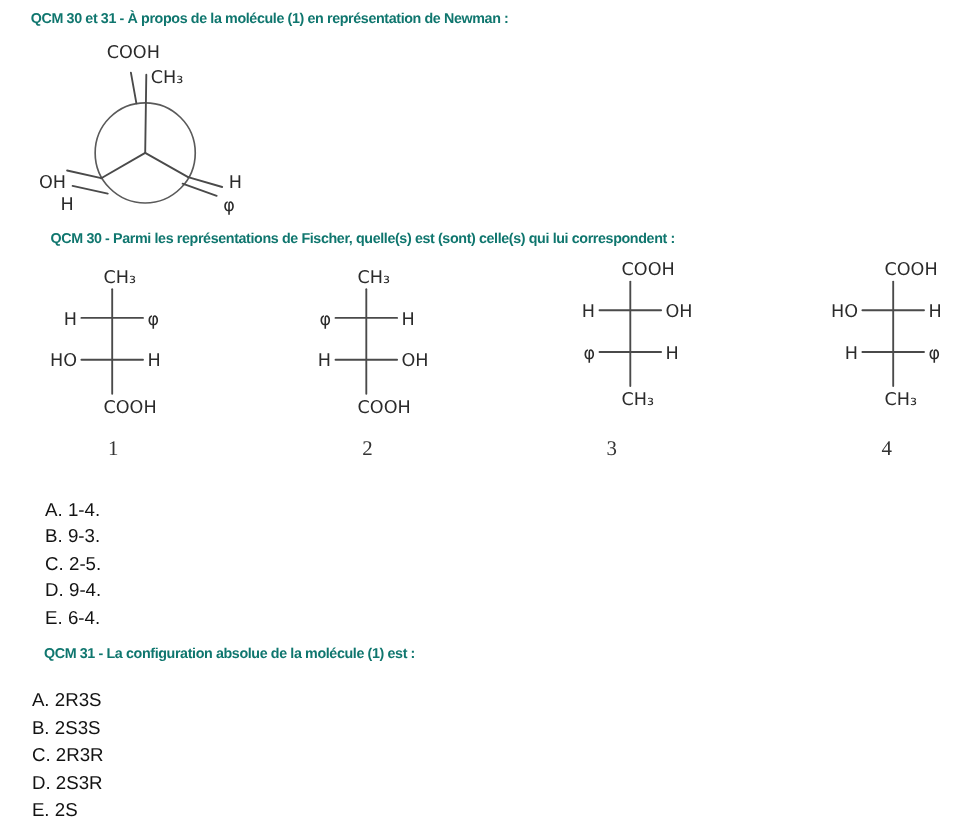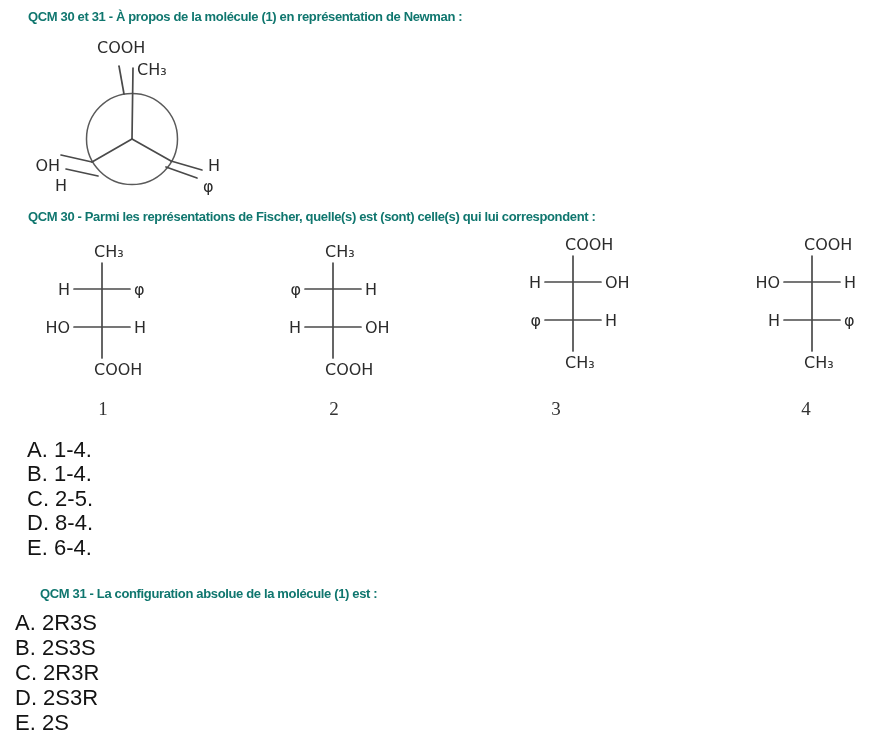--- a/index.html
+++ b/index.html
@@ -6,25 +6,25 @@
   body{
     width:879px;height:750px;position:relative;background:#ffffff;
     font-family:"Liberation Sans",sans-serif;color:#111;overflow:hidden;
   }
   .heading{
     position:absolute;margin:0;font-weight:700;font-size:13px;
     letter-spacing:-0.35px;color:#0f766e;white-space:nowrap;
     font-family:"Liberation Sans",sans-serif;
   }
   #title-3031{left:28px;top:9px;}
-  #title-30{left:28px;top:209px;}
+  #title-30{left:46px;top:209px;}
   #title-31{left:40px;top:586px;}
   .options{
-    position:absolute;list-style:none;margin:0;padding:0;
-    font-size:22px;color:#131313;
+    position:absolute;list-style:none;margin:14px;padding:0;
+    font-size:17px;color:#131313;
   }
   #options-30{left:27px;top:438px;line-height:24.4px;}
   #options-31{left:15px;top:610px;line-height:25px;}
   svg{position:absolute;overflow:visible;}
   .bond{stroke:#4a4a4a;stroke-width:1.7;fill:none;stroke-linecap:round;}
   .ring{stroke:#5a5a5a;stroke-width:1.5;fill:none;}
   .chem{
     font-family:"DejaVu Sans","Liberation Sans",sans-serif;
     font-size:16px;fill:#2b2b2b;
   }
@@ -118,23 +118,23 @@
     <text class="chem" x="70" y="139">CH₃</text>
   </svg>
 
   <span id="fnum-1" class="fnum">1</span>
   <span id="fnum-2" class="fnum">2</span>
   <span id="fnum-3" class="fnum">3</span>
   <span id="fnum-4" class="fnum">4</span>
 
   <ul id="options-30" class="options">
     <li>A. 1-4.</li>
-    <li>B. 1-4.</li>
+    <li>B. 9-3.</li>
     <li>C. 2-5.</li>
-    <li>D. 8-4.</li>
+    <li>D. 9-4.</li>
     <li>E. 6-4.</li>
   </ul>
 
   <h2 id="title-31" class="heading">QCM 31 - La configuration absolue de la molécule (1) est :</h2>
 
   <ul id="options-31" class="options">
     <li>A. 2R3S</li>
     <li>B. 2S3S</li>
     <li>C. 2R3R</li>
     <li>D. 2S3R</li>

